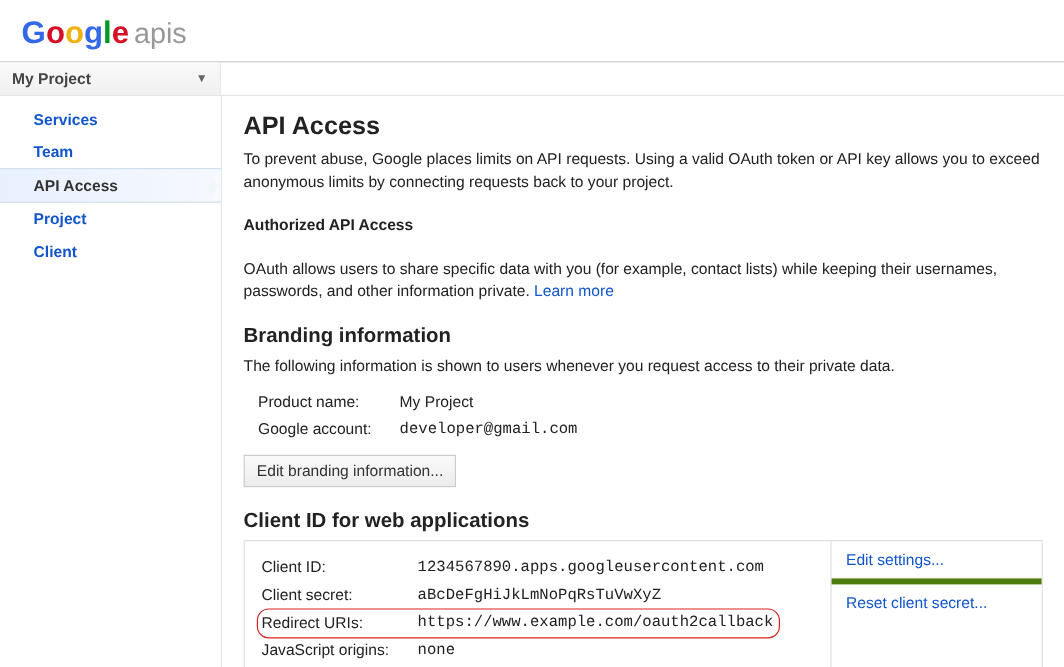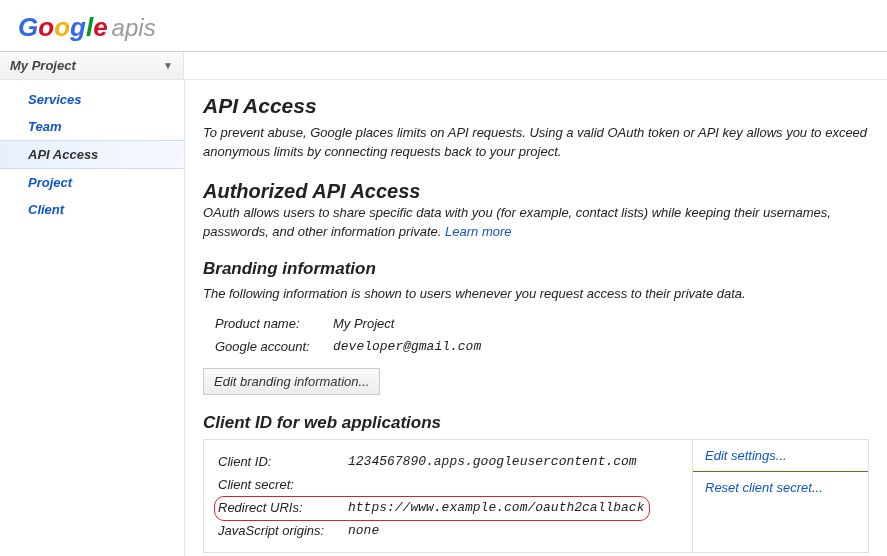--- a/index.html
+++ b/index.html
@@ -1,43 +1,43 @@
 <!DOCTYPE html>
 <html><head>
 <meta charset="utf-8">
 <style>
-* { box-sizing: border-box; margin: 0; padding: 0; font-style: italic; }
+* { box-sizing: border-box; margin: 0; padding: 0; }
 body { font-family: Arial, sans-serif; font-size: 13px; color: #222; background: #fff; width: 887px; }
 .header { padding: 12px 18px 8px; }
 .logo { font-size: 26px; font-weight: bold; }
 .l1 { color: #3369e8; } .l2 { color: #d50f25; } .l3 { color: #eeb211; } .l4 { color: #3369e8; } .l5 { color: #009925; } .l6 { color: #d50f25; }
 .apis { color: #999; font-weight: normal; font-size: 24px; margin-left: 4px; }
 .topbar { border-top: 1px solid #ccc; border-bottom: 1px solid #e5e5e5; display: flex; }
 .project-select { display: flex; align-items: center; justify-content: space-between; width: 184px; padding: 6px 10px; border-right: 1px solid #e5e5e5; background: linear-gradient(#fafafa,#f0f0f0); font-weight: bold; color: #444; cursor: pointer; }
 .project-select .chev { font-size: 10px; color: #666; }
 .body { display: flex; }
 .sidebar { width: 184px; padding-top: 6px; }
 .nav-item { padding: 6px 10px 6px 28px; font-weight: bold; color: #15c; cursor: pointer; position: relative; }
 .nav-item.active { background: linear-gradient(to right,#e8f0fe,#f6f9fe); color: #333; border-top: 1px solid #d0deee; border-bottom: 1px solid #d0deee; }
 .nav-item.active::after { content: ""; position: absolute; right: -10px; top: 50%; margin-top: -10px; border: 10px solid transparent; border-left-color: #f2f7fd; }
 .main { flex: 1; padding: 14px 18px; border-left: 1px solid #e5e5e5; }
 h1 { font-size: 21px; margin-bottom: 6px; }
 p.lead { font-size: 13px; line-height: 1.45; margin-bottom: 18px; }
-h2 { font-size: 20px; margin-bottom: 1px; }
+h2 { font-size: 13px; margin-bottom: 20px; }
 p.sub { font-size: 13px; line-height: 1.45; margin-bottom: 14px; }
 a.link { color: #15c; text-decoration: none; }
 h3 { font-size: 17px; margin: 18px 0 6px; }
 .branding-row { display: flex; padding: 4px 0 4px 12px; }
 .branding-row .lbl { width: 118px; color: #222; }
 .branding-row .val { font-family: "Courier New", monospace; }
 .btn { display: inline-block; padding: 5px 10px; border: 1px solid #ccc; background: linear-gradient(#fafafa,#ececec); color: #333; font-size: 13px; cursor: pointer; margin-top: 10px; }
 .panel { display: flex; border: 1px solid #e0e0e0; margin-top: 6px; }
 .panel-main { flex: 1; padding: 10px 14px; }
 .panel-side { width: 176px; border-left: 1px solid #e0e0e0; }
-.panel-side div { padding: 8px 12px; border-bottom: 1px solid #4d7c0f; color: #15c; cursor: pointer; font-size: 13px; }
+.panel-side div { padding: 8px 12px; border-bottom: 5px solid #4d7c0f; color: #15c; cursor: pointer; font-size: 13px; }
 .panel-side div:last-child { border-bottom: none; }
 .row { display: flex; padding: 4px 0; align-items: center; }
 .row .lbl { width: 130px; color: #222; }
 .row .val { font-family: "Courier New", monospace; font-size: 13px; }
 .row.hl { position: relative; }
 .row.hl .outline { position: absolute; border: 1.5px solid #d22; border-radius: 10px; left: -4px; right: 28px; top: 0; bottom: -2px; pointer-events: none; }
 </style>
 </head>
 <body>
 
@@ -82,20 +82,21 @@
 
     <h3>Client ID for web applications</h3>
     <div class="panel">
       <div class="panel-main">
         <div class="row">
           <span class="lbl">Client ID:</span>
           <span class="val">1234567890.apps.googleusercontent.com</span>
         </div>
         <div class="row">
           <span class="lbl">Client secret:</span>
+          <span class="val">aBcDeFgHiJkLmNoPqRsTuVwXyZ</span>
         </div>
         <div class="row hl">
           <span class="lbl">Redirect URIs:</span>
           <span class="val">https://www.example.com/oauth2callback</span>
           <div class="outline"></div>
         </div>
         <div class="row">
           <span class="lbl">JavaScript origins:</span>
           <span class="val">none</span>
         </div>

